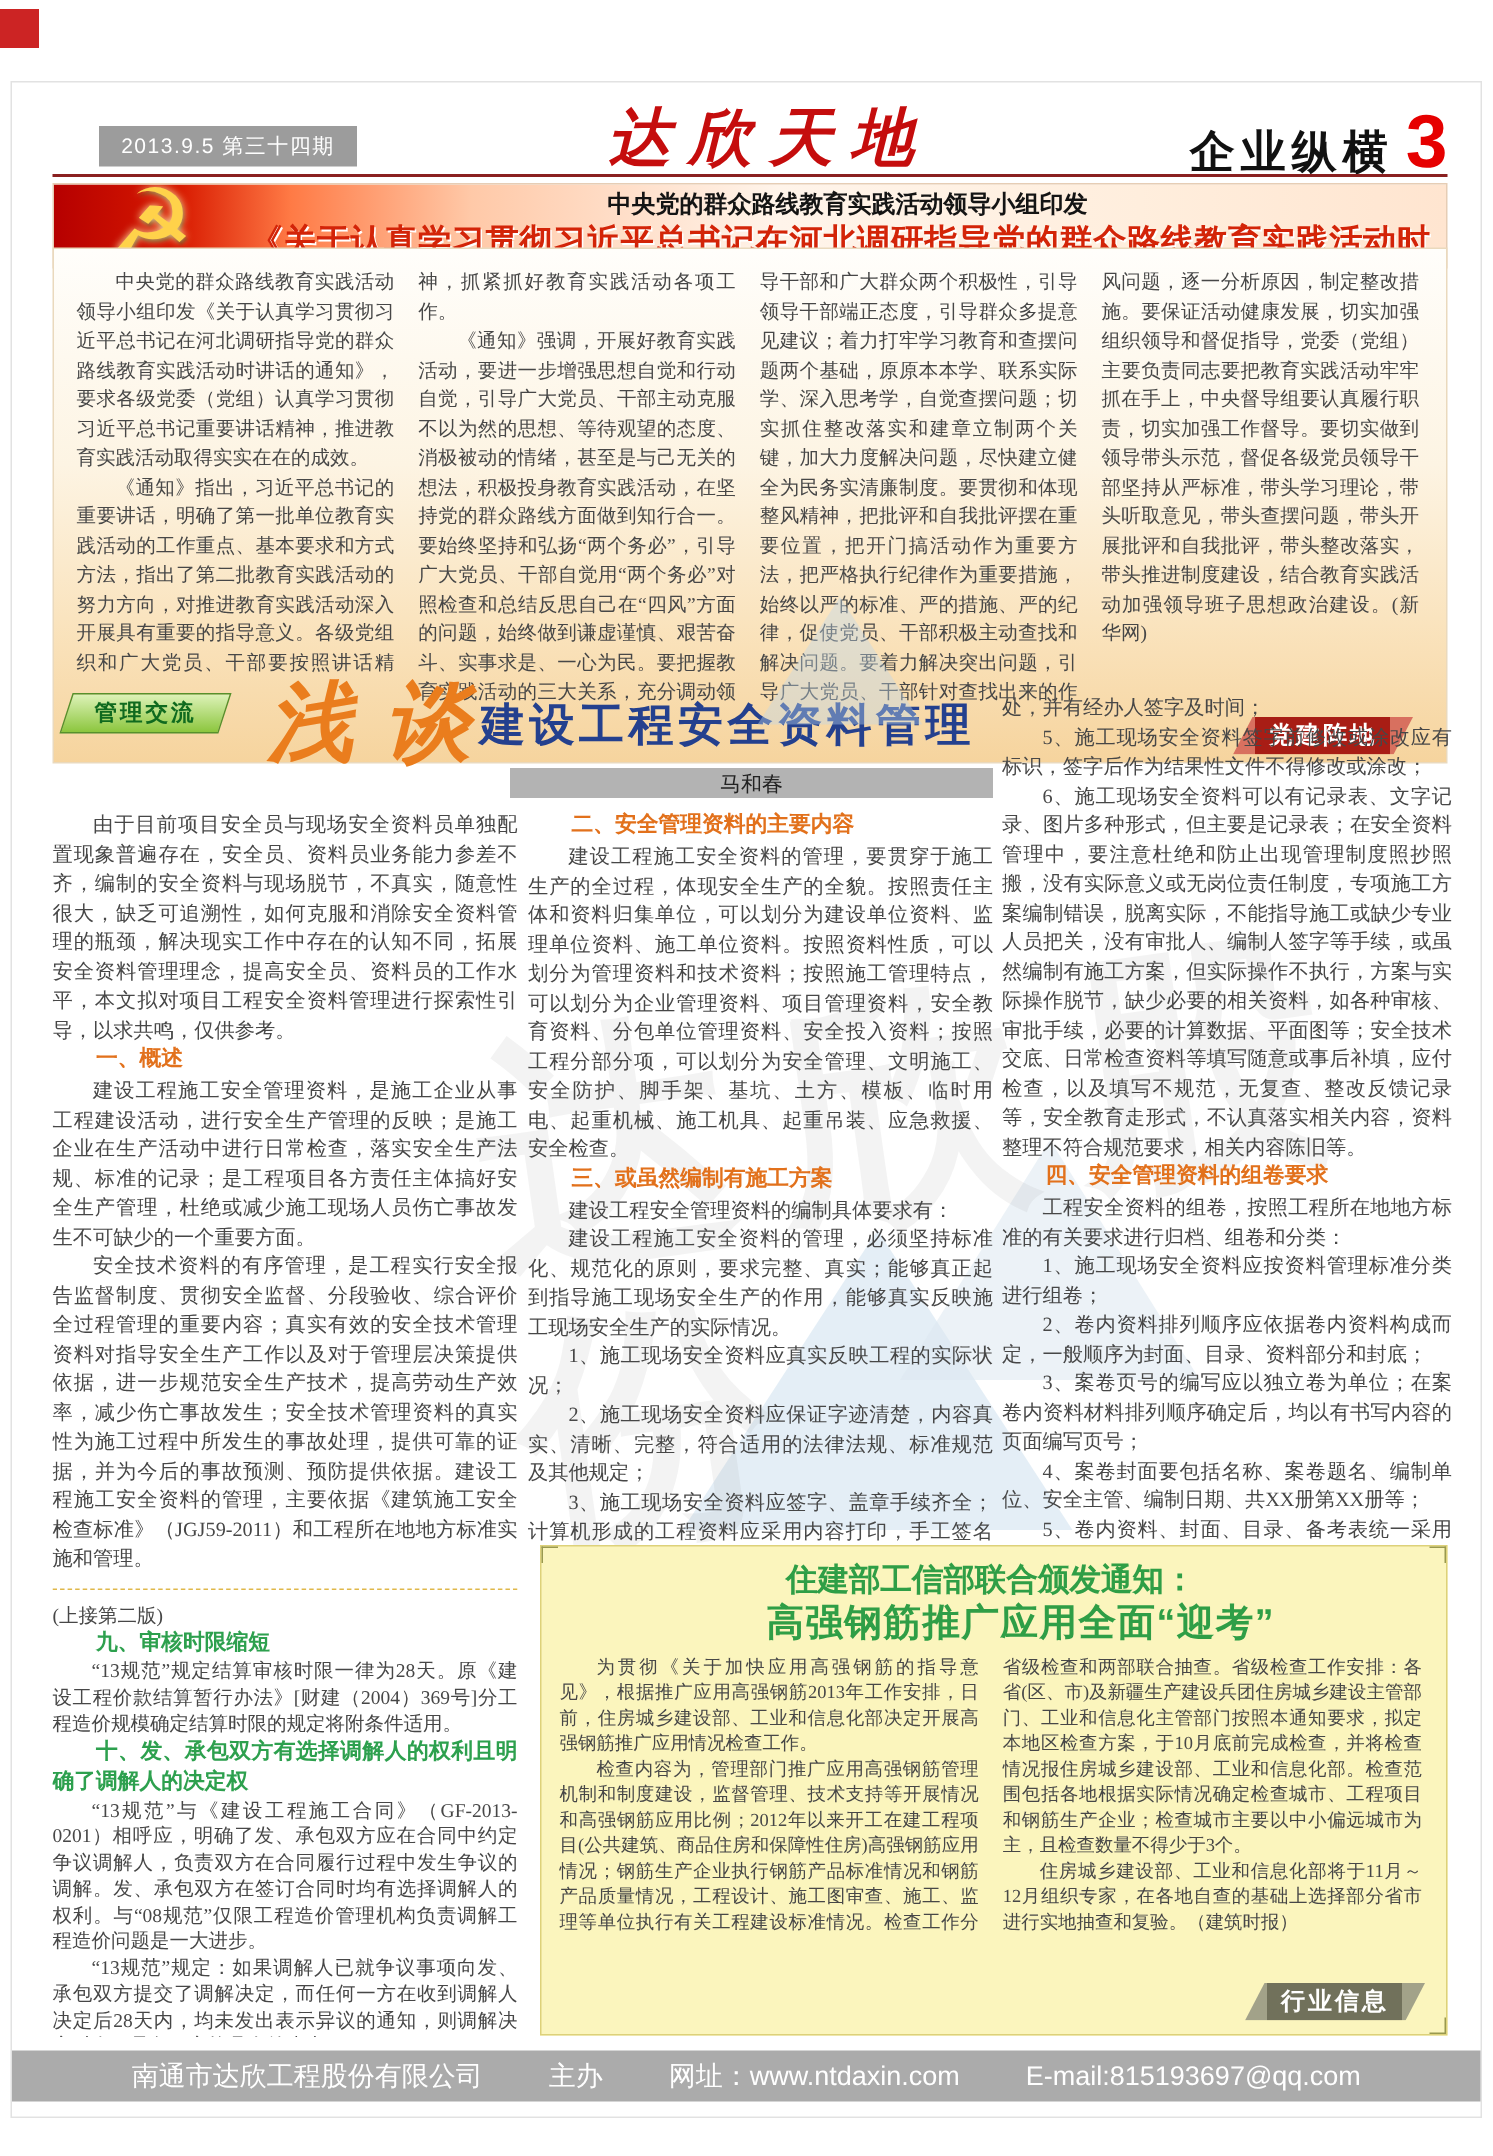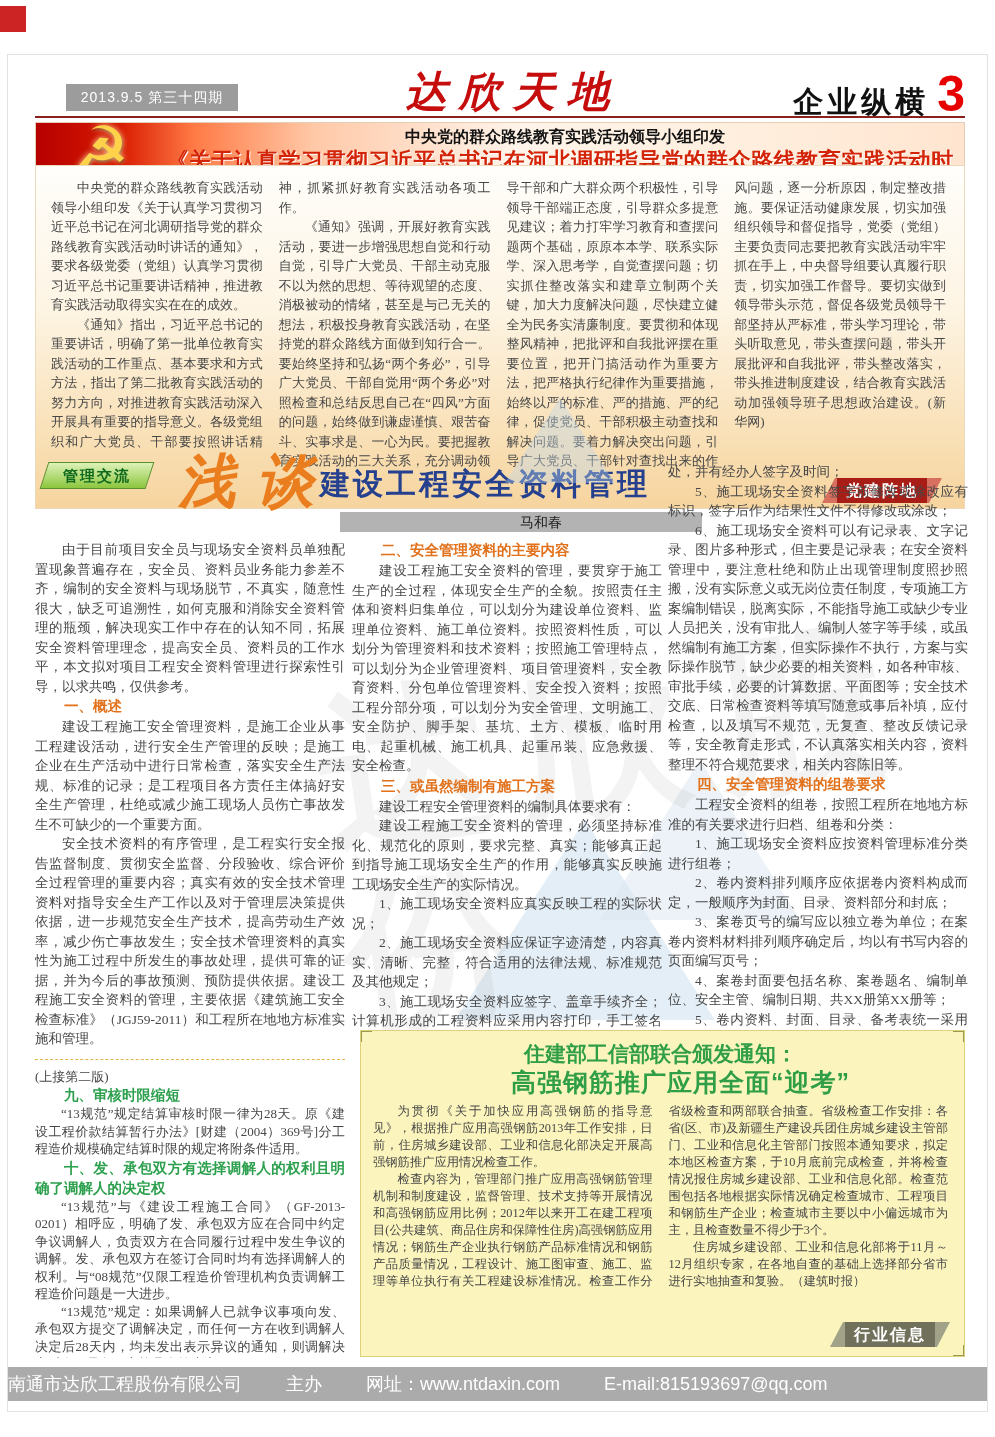--- a/index.html
+++ b/index.html
@@ -48,21 +48,21 @@
   
   .tag-green{position:absolute;left:44px;top:462px;width:104px;height:25px;transform:skewX(-18deg);
              background:linear-gradient(180deg,#ddf2b8 0%,#8cc63e 100%);border:1px solid #57912c;}
   .tag-green span{display:block;transform:skewX(18deg);font:bold 15px/25px "Liberation Sans",sans-serif;
                   color:#0f6a1e;text-align:center;letter-spacing:2px;}
   .calligraphy{position:absolute;left:178px;top:452px;font-family:"DejaVu Serif",serif;font-style:italic;
                font-weight:bold;font-size:58px;color:#ea7d1d;letter-spacing:20px;line-height:1;}
   .safety-title{position:absolute;left:320px;top:466px;font:bold 30px/1.2 "Liberation Sans",sans-serif;
                 color:#24408e;letter-spacing:3px;}
   .author-bar{position:absolute;left:340px;top:512px;width:322px;height:20px;background:#b3b3b3;
-              font:14px/20px "Liberation Sans",sans-serif;color:#222;text-align:center;padding-left:40px;}
+              font:14px/20px "Liberation Sans",sans-serif;color:#222;text-align:center;}
 
   
   .wm{position:absolute;z-index:0;pointer-events:none;}
   .tri{width:0;height:0;}
   .tri-a{left:455px;top:820px;border-left:130px solid transparent;border-right:130px solid transparent;border-bottom:200px solid rgba(205,224,238,0.55);}
   .tri-b{left:600px;top:760px;border-left:100px solid transparent;border-right:100px solid transparent;border-bottom:160px solid rgba(220,232,240,0.55);}
   .tri-c{left:505px;top:398px;border-left:55px solid transparent;border-right:55px solid transparent;border-bottom:85px solid rgba(190,215,235,0.4);z-index:2;}
   .wm-text{left:330px;top:640px;font:bold 170px/1.1 "DejaVu Serif",serif;color:rgba(160,160,160,0.12);
            transform:rotate(-8deg);letter-spacing:30px;width:600px;}
 
@@ -91,21 +91,21 @@
   .corner:after{content:"";position:absolute;width:10px;height:10px;border:2px solid #99994f;}
   .c-tr{top:-7px;right:-7px;border-left:none;border-bottom:none;}
   .c-tr:after{top:4px;right:4px;border-left:none;border-bottom:none;}
   .c-br{bottom:-7px;right:-7px;border-left:none;border-top:none;}
   .c-br:after{bottom:4px;right:4px;border-left:none;border-top:none;}
   .c-tl{top:-7px;left:-7px;border-right:none;border-bottom:none;}
   .c-tl:after{top:4px;left:4px;border-right:none;border-bottom:none;}
 
   
   .footer{position:absolute;left:8px;top:1367px;width:979px;height:34px;background:#ababab;z-index:4;
-          display:flex;align-items:center;justify-content:flex-start;gap:44px;
+          display:flex;align-items:center;justify-content:center;gap:44px;
           font:18px/34px "Liberation Sans",sans-serif;color:#ffffff;}
 </style>
 </head>
 <body>
 
 <div class="page">
 
   <div class="page-frame"></div>
   <div class="corner-red"></div>
 

